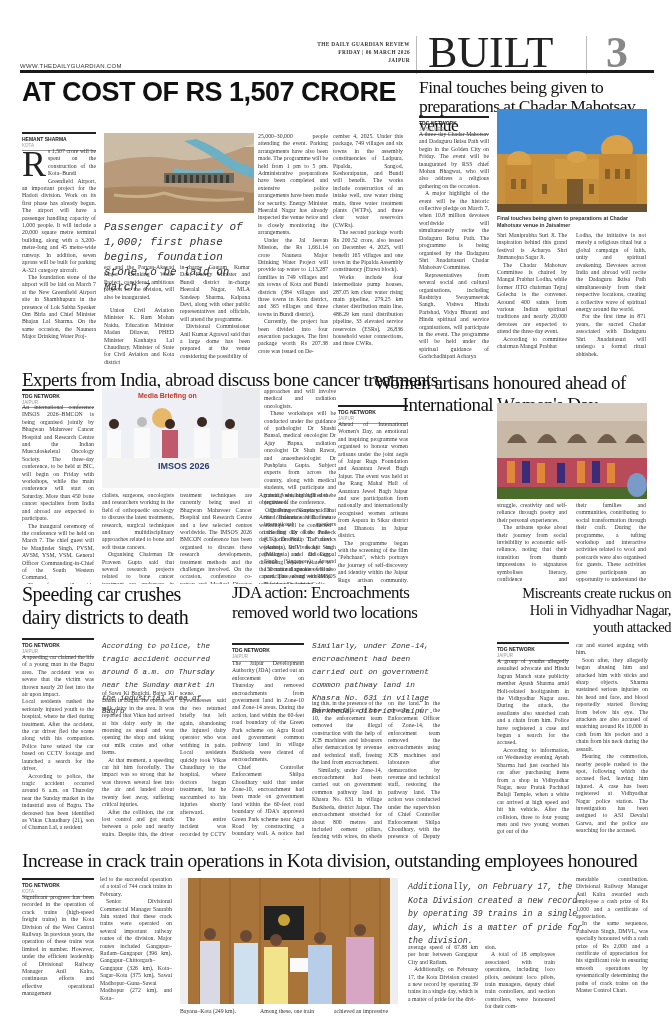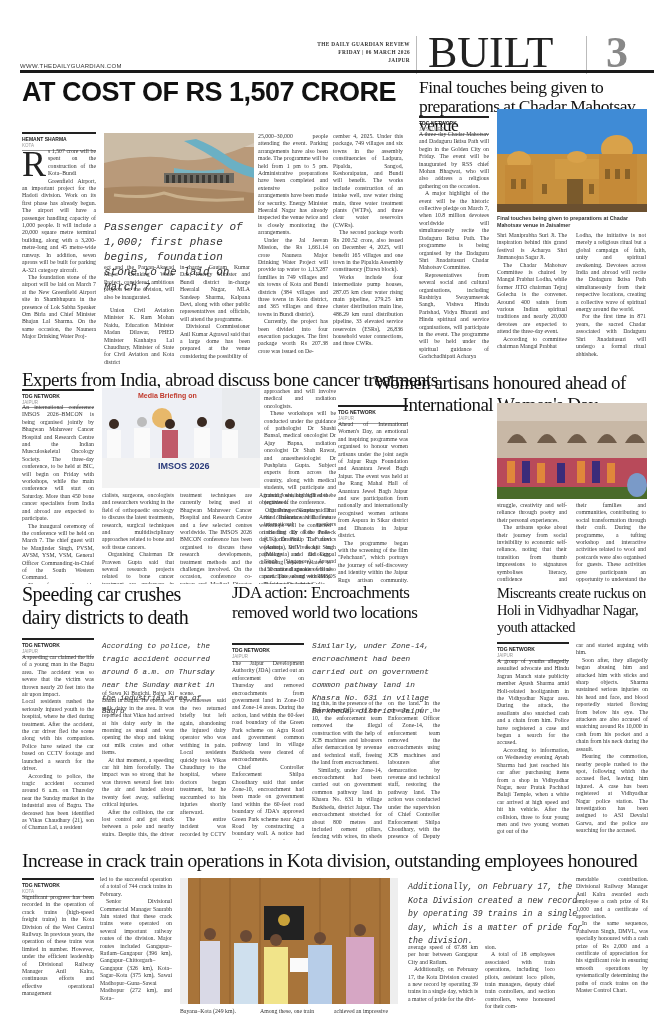--- a/index.html
+++ b/index.html
@@ -266,21 +266,21 @@
 </div>
 <div class="abs quote" style="left:312px;top:640px;width:128px;font-size:7.8px;line-height:13px;">Similarly, under Zone-14, encroachment had been carried out on government common pathway land in Khasra No. 631 in village Barkheda, district Jaipur.</div>
 <div class="abs col" style="left:312px;top:700px;width:70px;height:140px;">
   <p class="first">ing this, in the presence of the Enforcement Officer of Zone-10, the enforcement team removed the illegal construction with the help of JCB machines and labourers after demarcation by revenue and technical staff, freeing the land from encroachment.</p>
   <p>Similarly, under Zone-14, encroachment had been carried out on government common pathway land in Khasra No. 631 in village Barkheda, district Jaipur. The encroachment stretched for about 800 metres and included cement pillars, fencing with wires, tin sheds and bushes placed</p>
 </div>
 <div class="abs col" style="left:388px;top:700px;width:52px;height:140px;">
   <p class="first">on the land. In the presence of the Enforcement Officer of Zone-14, the enforcement team removed the encroachments using JCB machines and labourers after demarcation by revenue and technical staff, restoring the pathway land. The action was conducted under the supervision of Chief Controller Enforcement Shilpa Choudhary, with the presence of Deputy Controller Enforcement First and Second, Enforcement Officers of Zones-10 and 14, labour guards, and the concerned zone's revenue and technical staff.</p>
 </div>
 
-<div class="abs hl-serif" style="left:497px;top:585px;width:160px;font-size:14.5px;line-height:17px;">Miscreants create ruckus on Holi in Vidhyadhar Nagar, youth attacked</div>
+<div class="abs hl-serif" style="left:511px;top:585px;width:160px;font-size:14.5px;line-height:17px;text-align:right;">Miscreants create ruckus on Holi in Vidhyadhar Nagar, youth attacked</div>
 <div class="abs" style="left:497px;top:642px;width:72px;">
   <div class="byline">TDG NETWORK</div>
   <span class="dateline">JAIPUR</span>
 </div>
 <div class="abs col" style="left:497px;top:658px;width:72px;height:182px;">
   <p class="first">A group of youths allegedly assaulted advocate and Hindu Jagran Manch state publicity member Ayush Sharma amid Holi-related hooliganism in the Vidhyadhar Nagar area. During the attack, the assailants also snatched cash and a chain from him. Police have registered a case and begun a search for the accused.</p>
   <p>According to information, on Wednesday evening Ayush Sharma had just reached his car after purchasing items from a shop in Vidhyadhar Nagar, near Pratak Pachhad Balaji Temple, when a white car arrived at high speed and hit his vehicle. After the collision, three to four young men and two young women got out of the</p>
 </div>
 <div class="abs col" style="left:576px;top:642px;width:72px;height:198px;">
   <p class="first">car and started arguing with him.</p>

